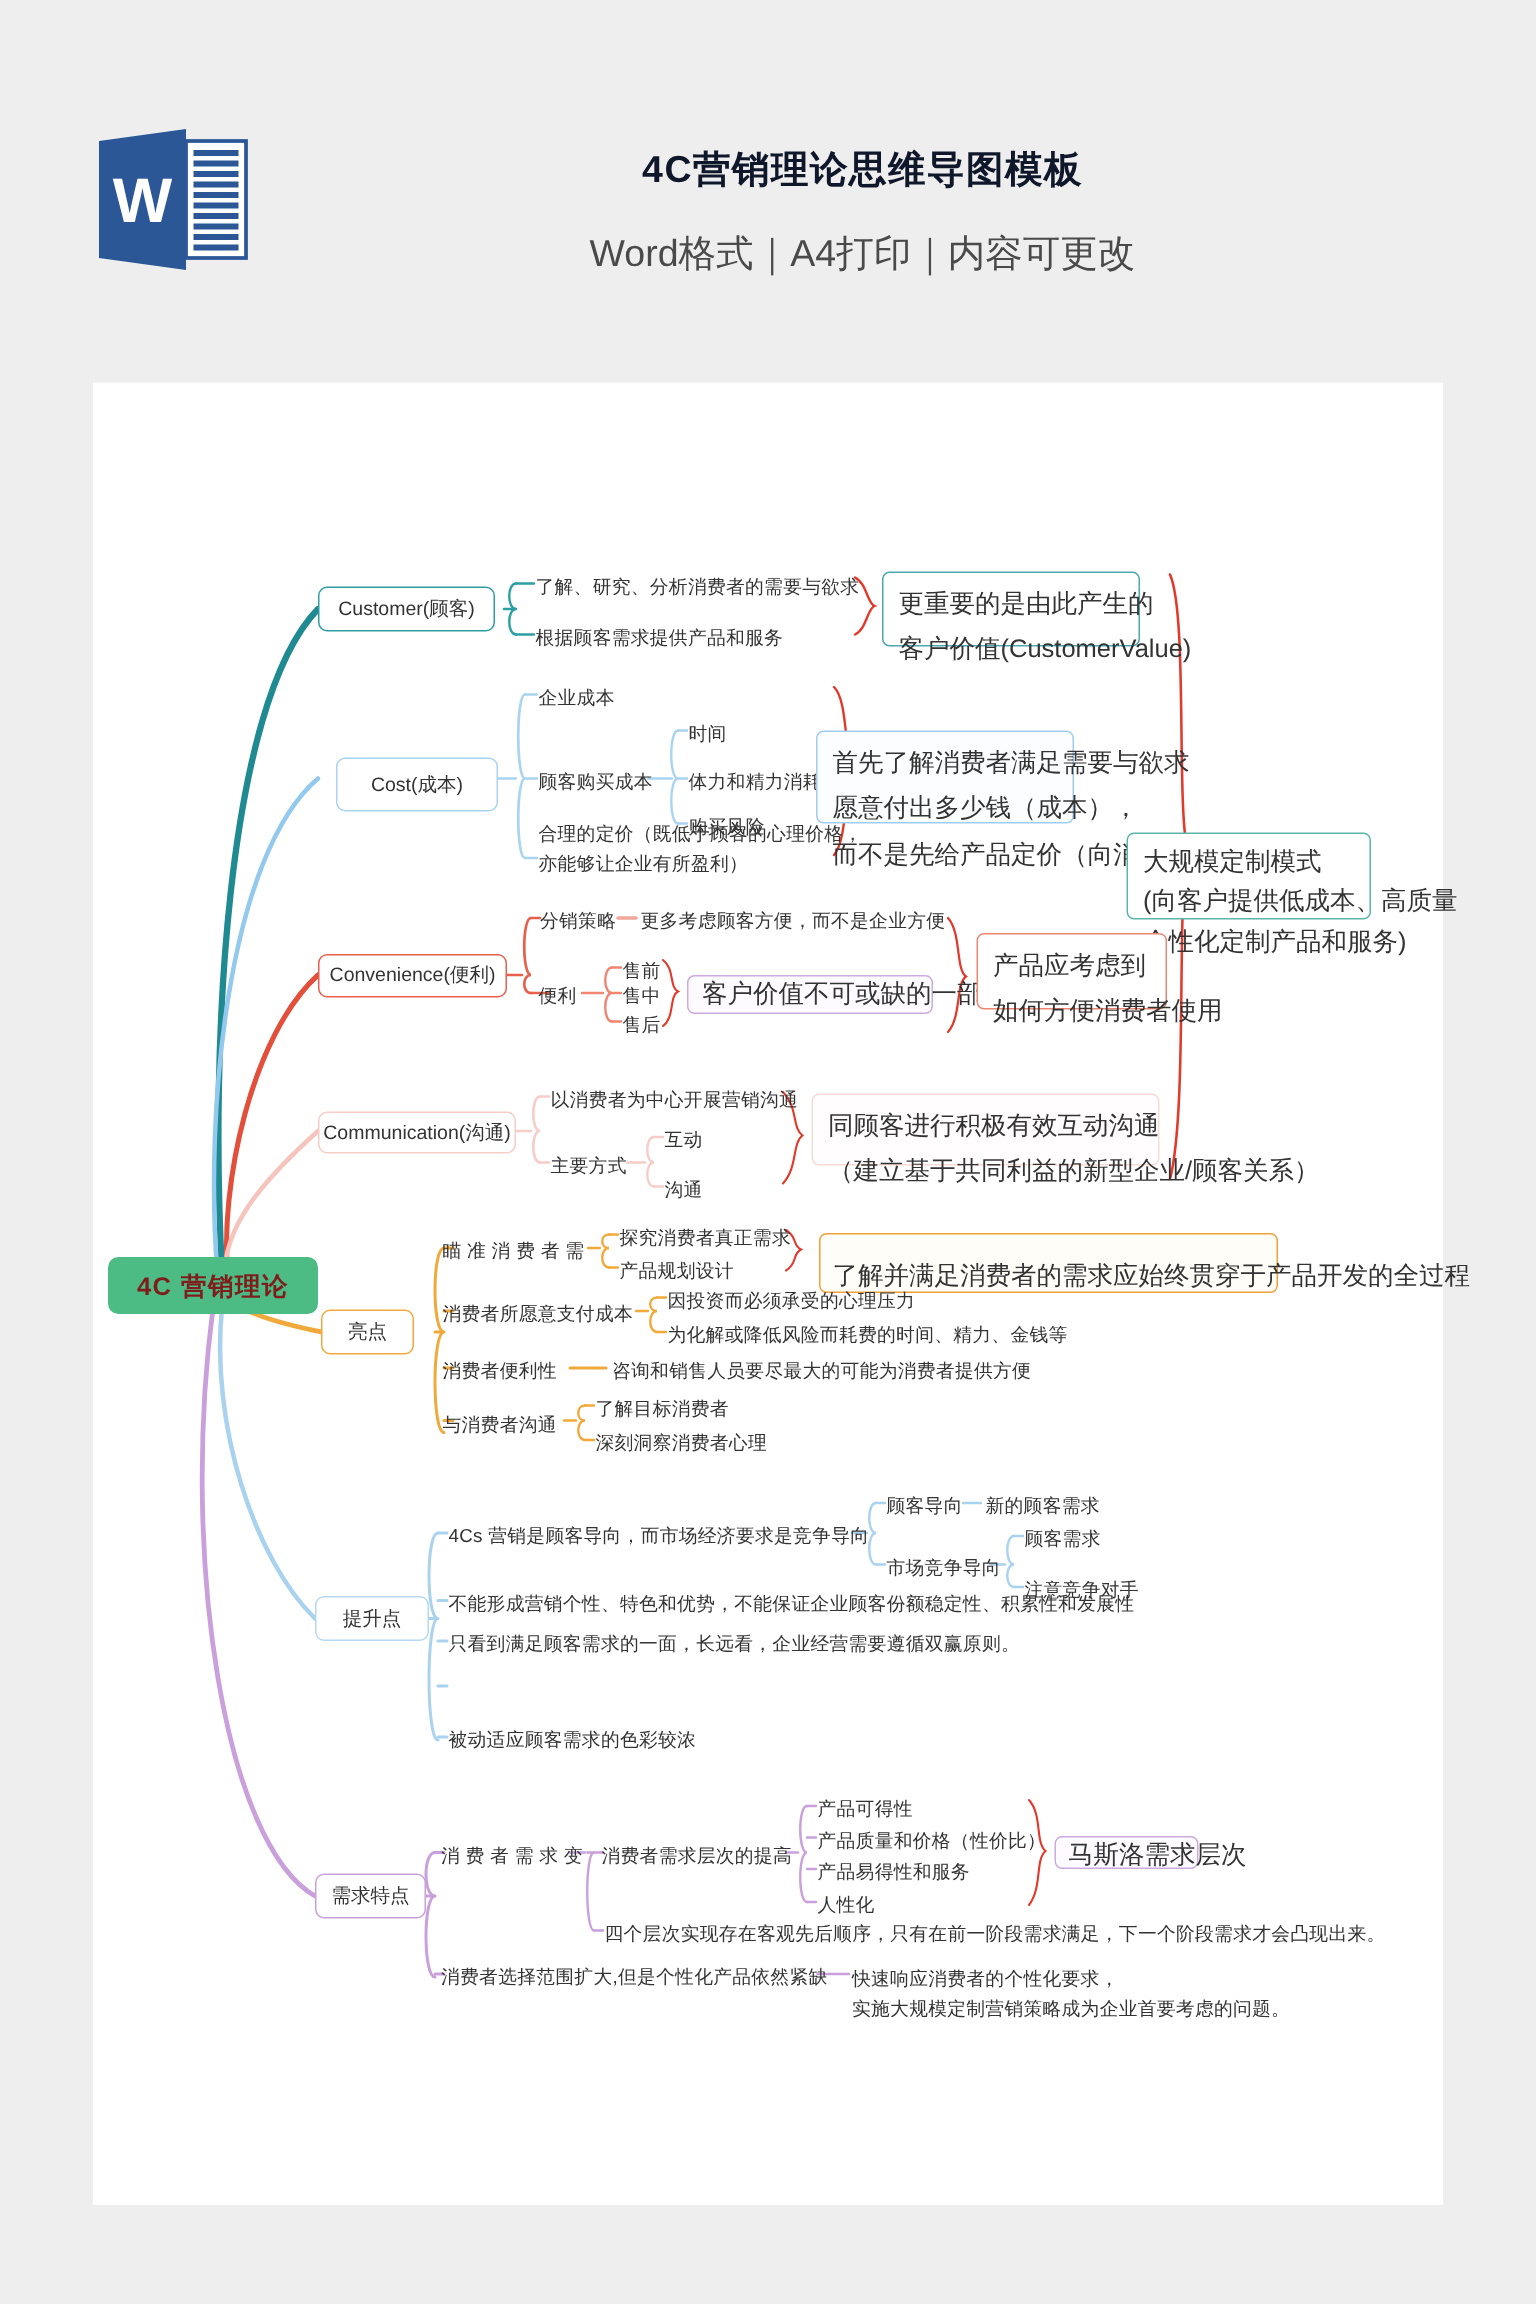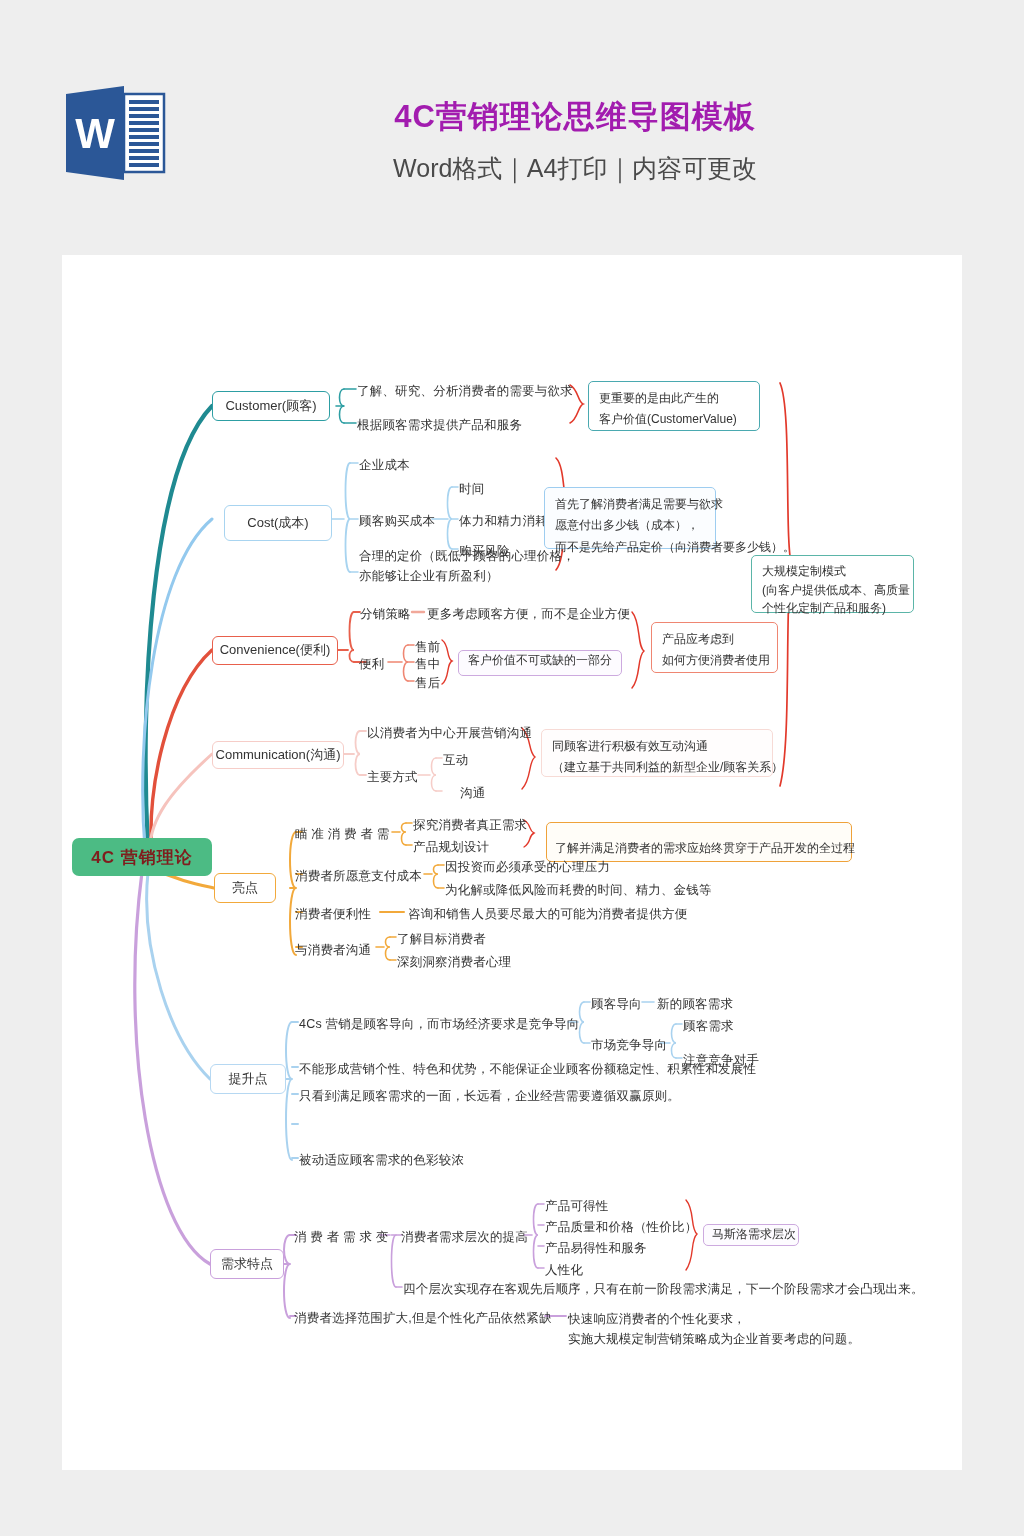--- a/index.html
+++ b/index.html
@@ -9,22 +9,22 @@
     font-family: "Liberation Sans", "DejaVu Sans", sans-serif;
     overflow: hidden;
   }
   #stage { position: relative; width: 1024px; height: 1536px; }
 
   
   .header { position: absolute; left: 0; top: 0; width: 1024px; height: 230px; }
   .word-icon { position: absolute; left: 62px; top: 84px; width: 108px; height: 98px; }
   .title {
     position: absolute; left: 190px; top: 96px; width: 770px;
-    text-align: center; font-size: 31px; font-weight: bold;
-    color: #a21caf; letter-spacing: 1px;
+    text-align: center; font-size: 25px; font-weight: bold;
+    color: #0f172a; letter-spacing: 1px;
   }
   .subtitle {
     position: absolute; left: 190px; top: 152px; width: 770px;
     text-align: center; font-size: 25px; color: #4a4a4a;
   }
 
   
   .sheet {
     position: absolute; left: 62px; top: 255px;
     width: 900px; height: 1215px; background: #ffffff;
@@ -60,21 +60,21 @@
   
   .txt {
     position: absolute; color: #333; font-size: 12.5px;
     line-height: 1.62; white-space: pre; letter-spacing: .2px;
   }
 
   
   .callout {
     position: absolute; box-sizing: border-box;
     border-radius: 5px; border: 1.3px solid #aaa; background: #fff;
-    font-size: 12px; line-height: 1.78; color: #333;
+    font-size: 17px; line-height: 1.78; color: #333;
     padding: 6px 10px; white-space: pre;
   }
   .callout.c-teal   { border-color: #4aa9b0; }
   .callout.c-blue   { border-color: #9ecdf0; background:#fbfdff; }
   .callout.c-red    { border-color: #ef8672; }
   .callout.c-pink   { border-color: #f7dbd6; background:#fffdfd; }
   .callout.c-purple { border-color: #cdaadf; background:#fdfbff; }
   .callout.c-orange { border-color: #efa23a; background:#fffdf8; }
   .callout.c-green  { border-color: #5bb5a8; }
 
@@ -247,21 +247,21 @@
   <div class="txt" style="left:415px; top:654px;">售中</div>
   <div class="txt" style="left:415px; top:673px;">售后</div>
   <div class="callout c-purple" style="left:458px; top:650px; width:164px; height:26px; line-height:1.1; padding:3px 9px;">客户价值不可或缺的一部分</div>
   <div class="callout c-red" style="left:651px; top:622px; width:127px; height:51px;">产品应考虑到
 如何方便消费者使用</div>
 
   <div class="node b-pink" style="left:212px; top:741px; width:132px; height:28px;">Communication(沟通)</div>
   <div class="txt" style="left:367px; top:723px;">以消费者为中心开展营销沟通</div>
   <div class="txt" style="left:367px; top:767px;">主要方式</div>
   <div class="txt" style="left:443px; top:750px;">互动</div>
-  <div class="txt" style="left:443px; top:783px;margin-left:17px;">沟通</div>
+  <div class="txt" style="left:443px; top:783px;">沟通</div>
   <div class="callout c-pink" style="left:541px; top:729px; width:232px; height:48px;">同顾客进行积极有效互动沟通
 （建立基于共同利益的新型企业/顾客关系）</div>
 
   <div class="node b-orange" style="left:214px; top:873px; width:62px; height:30px;">亮点</div>
   <div class="txt" style="left:295px; top:824px;">瞄 准 消 费 者 需</div>
   <div class="txt" style="left:413px; top:815px;">探究消费者真正需求</div>
   <div class="txt" style="left:413px; top:837px;">产品规划设计</div>
   <div class="callout c-orange" style="left:546px; top:822px; width:306px; height:22px; line-height:1.05; padding:19px 8px;">了解并满足消费者的需求应始终贯穿于产品开发的全过程</div>
   <div class="txt" style="left:295px; top:866px;">消费者所愿意支付成本</div>
   <div class="txt" style="left:445px; top:857px;">因投资而必须承受的心理压力</div>

